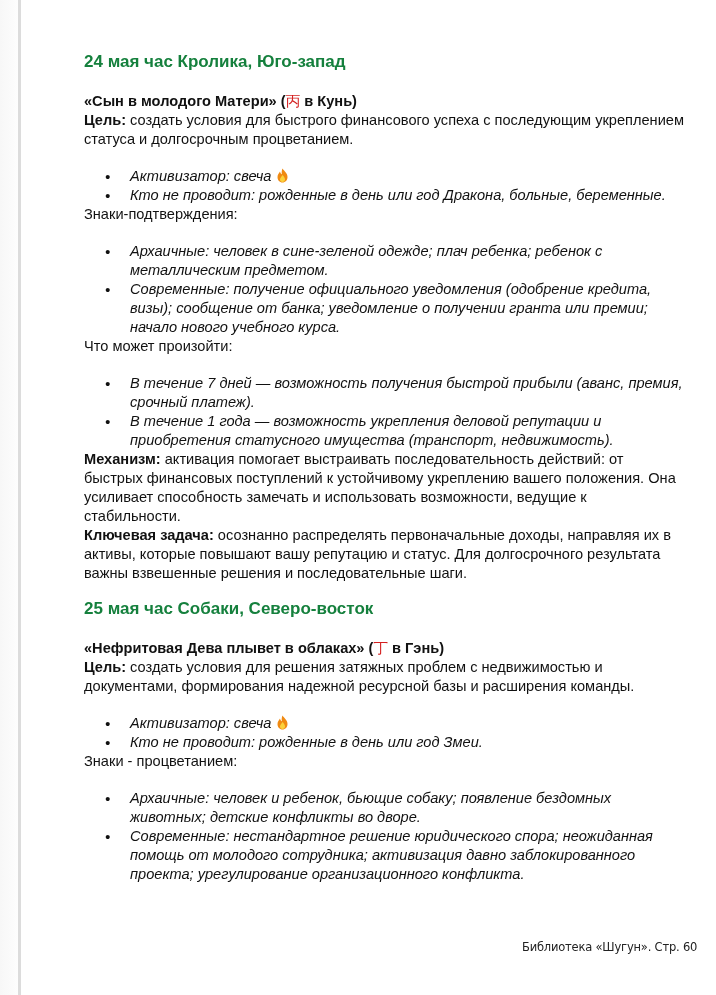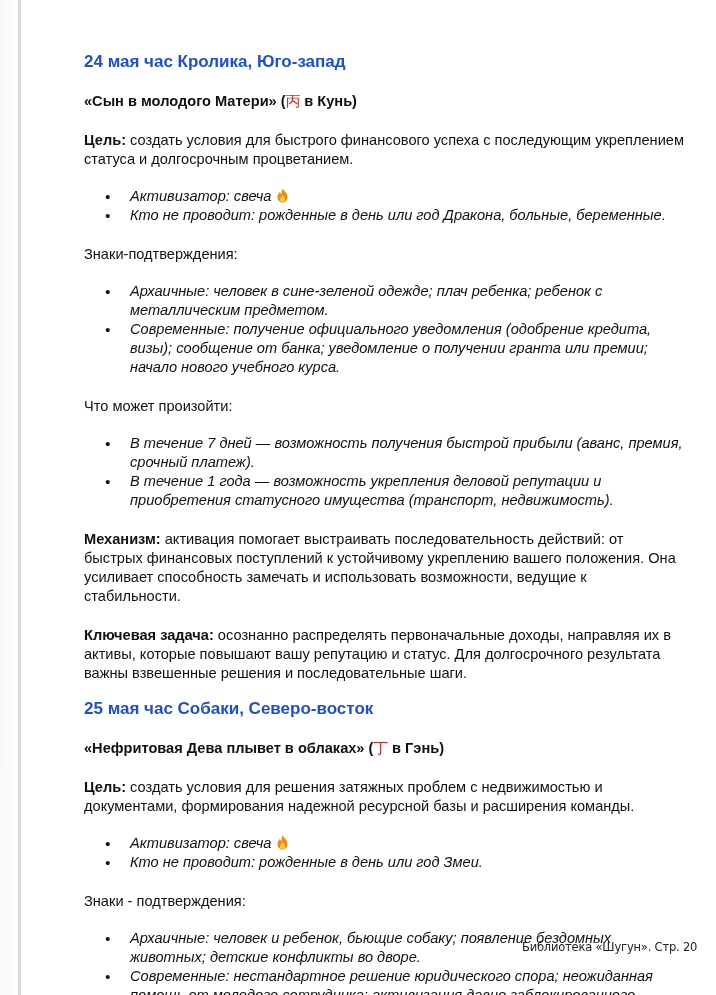--- a/index.html
+++ b/index.html
@@ -13,28 +13,28 @@
     }
     .page-edge-shadow {
       position: absolute; left: 0; top: 0; width: 18px; height: 995px;
       background: linear-gradient(to right, #f7f7f7, #fdfdfd);
     }
     .content {
       position: absolute; left: 84px; top: 50px; width: 600px;
       font-size: 14.6px; line-height: 19px;
     }
     h2.section-title {
-      margin: 0; font-size: 17px; font-weight: bold; color: #1d4ed8; line-height: 24px;
+      margin: 0; font-size: 17px; font-weight: bold; color: #15803d; line-height: 24px;
     }
     .ritual-name {
       font-weight: bold; font-size: 14.6px; margin: 18px 0 0 0;
     }
     .glyph { color: #d41f1f; font-weight: normal; }
     p { margin: 0; }
-    .gap-lg { margin-top: 20px; }
+    .gap-lg { }
     .label { font-weight: bold; }
     ul {
       margin: 18px 0 0 0; padding-left: 46px; list-style: none; font-style: italic;
     }
     ul li { position: relative; }
     ul li::before {
       content: "\2022"; position: absolute; left: -25px; top: 0; font-size: 15px;
     }
     .subhead { font-weight: normal; }
     .fire-icon { display: inline-block; width: 13px; height: 15px; vertical-align: -2px; }
@@ -89,21 +89,21 @@
     <p class="gap-lg"><span class="label">Цель:</span><span> создать условия для решения затяжных проблем с недвижимостью и документами, формирования надежной ресурсной базы и расширения команды.</span></p>
 
     <ul>
       <li><span>Активизатор: свеча</span> <svg class="fire-icon" viewBox="0 0 13 15">
             <path d="M6.5 0.5 C8 3 11.5 5 11.5 9 C11.5 12.2 9.3 14.5 6.5 14.5 C3.7 14.5 1.5 12.2 1.5 9 C1.5 6.5 3 5 4 3.5 C4.3 5 5 6 5.8 6.3 C5.5 4 5.8 2 6.5 0.5 Z" fill="#f08a12"></path>
             <path d="M6.5 7 C7.8 8.5 9 9.8 9 11.5 C9 13 7.9 14 6.5 14 C5.1 14 4 13 4 11.5 C4 10 5.3 9 6.5 7 Z" fill="#fbd23c"></path>
           </svg></li>
       <li>Кто не проводит: рожденные в день или год Змеи.</li>
     </ul>
 
-    <p class="subhead gap-lg">Знаки - подтверждения:</p>
+    <p class="subhead gap-lg">Знаки - процветанием:</p>
     <ul>
       <li>Архаичные: человек и ребенок, бьющие собаку; появление бездомных животных; детские конфликты во дворе.</li>
       <li>Современные: нестандартное решение юридического спора; неожиданная помощь от молодого сотрудника; активизация давно заблокированного проекта; урегулирование организационного конфликта.</li>
     </ul>
   </section>
 </div>
 
-<div class="footer">Библиотека «Шугун». Стр. 20</div>
+<div class="footer">Библиотека «Шугун». Стр. 60</div>
 
 </body></html>

